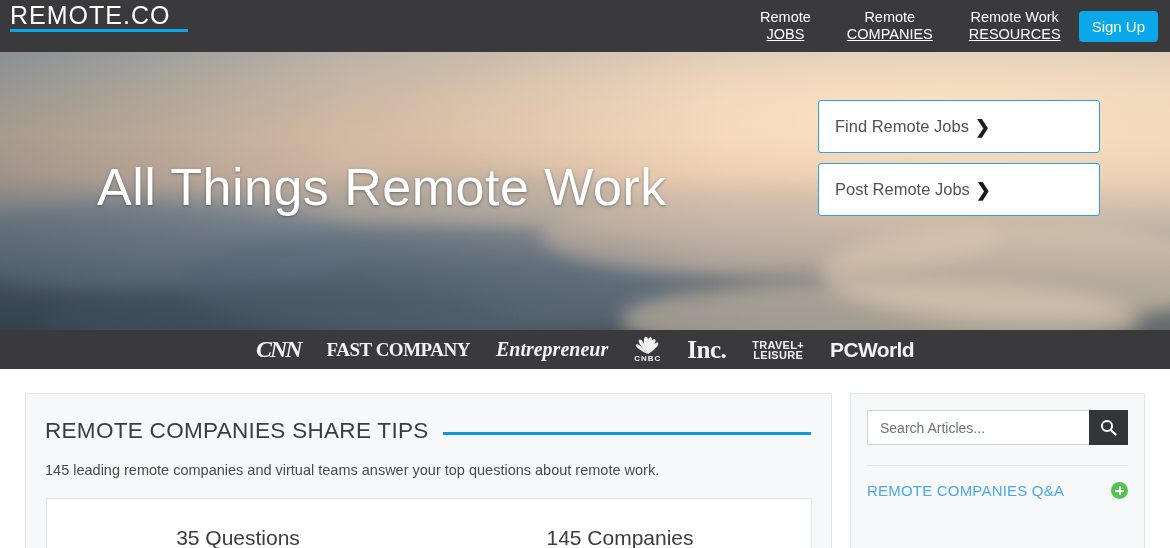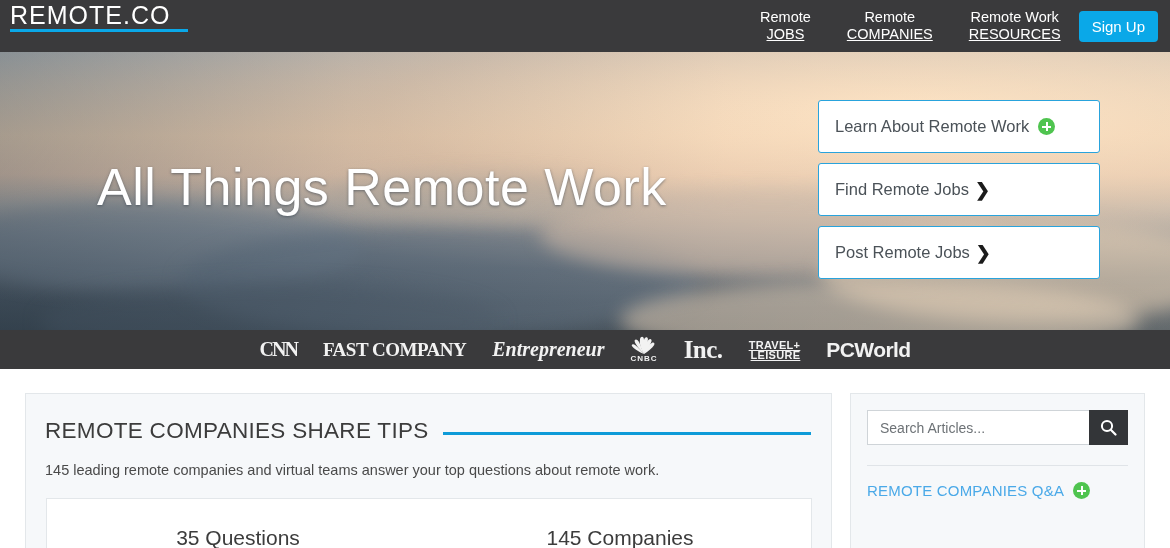--- a/index.html
+++ b/index.html
@@ -154,39 +154,39 @@
     display: flex; align-items: center; justify-content: center;
     gap: 26px;
   }
   .press-item {
     color: #f2f2f2;
     white-space: nowrap;
     display: flex; align-items: center;
   }
   .p-cnn {
     font-family: "Liberation Serif", serif;
-    font-size: 20px; font-weight: 700; 
+    font-size: 24px; font-weight: 700; font-style: italic;
     letter-spacing: -2px;
   }
   .p-fastco {
     font-family: "Liberation Serif", serif;
     font-size: 19px; font-weight: 700; letter-spacing: -0.5px;
   }
   .p-entre {
     font-family: "Liberation Serif", serif;
     font-size: 20px; font-weight: 700; font-style: italic;
   }
   .p-cnbc { flex-direction: column; align-items: center; line-height: 1; }
   .peacock { display: block; }
   .p-cnbc .word { font-size: 8px; font-weight: 700; letter-spacing: 1px; margin-top: 1px; }
   .p-inc {
     font-family: "Liberation Serif", serif;
     font-size: 25px; font-weight: 700; letter-spacing: -0.5px;
   }
-  .p-tl { flex-direction: column; align-items: flex-end; line-height: 10px; text-decoration: underline; }
+  .p-tl { flex-direction: column; align-items: center; line-height: 10px; }
   .p-tl span { font-size: 11px; font-weight: 700; letter-spacing: .3px; }
   .p-pcw { font-size: 21px; font-weight: 700; letter-spacing: -0.6px; }
 
   
   .content {
     position: absolute; top: 369px; left: 0;
     width: 1170px; height: 179px;
     background: #ffffff;
   }
   .main-panel {
@@ -266,21 +266,21 @@
     background: #333538;
     border: none;
     cursor: pointer;
     display: flex; align-items: center; justify-content: center;
   }
   .side-divider {
     height: 1px; background: #e0e4e8;
     margin: 20px 16px 0 16px;
   }
   .side-link-row {
-    display: flex; align-items: center; justify-content: flex-start;
+    display: flex; align-items: center; justify-content: space-between;
     margin: 0 16px;
     padding-top: 16px;
     cursor: pointer;
   }
   .side-link {
     color: #4aa9e8;
     font-size: 15px;
     letter-spacing: 0.2px;
     white-space: nowrap;
   }
@@ -321,24 +321,20 @@
   <div class="cloud" style="left:540px; top:140px; width:460px; height:85px; background:rgba(205,185,168,0.60);"></div>
   <div class="cloud" style="left:820px; top:170px; width:420px; height:100px; background:rgba(219,196,172,0.60);"></div>
   <div class="cloud" style="left:620px; top:228px; width:520px; height:80px; background:rgba(226,205,182,0.55);"></div>
   <div class="cloud" style="left:40px; top:230px; width:460px; height:80px; background:rgba(78,92,106,0.50);"></div>
   <div class="cloud" style="left:330px; top:120px; width:300px; height:48px; background:rgba(180,170,160,0.45);"></div>
   <div class="hero-vignette"></div>
 
   <div class="hero-title">All Things Remote Work</div>
 
   <div class="cta-stack">
-    <div class="cta-box">
-      <span class="cta-label">Learn About Remote Work</span>
-      <span class="plus-icon"></span>
-    </div>
     <div class="cta-box">
       <span class="cta-label">Find Remote Jobs</span>
       <span class="chev">❯</span>
     </div>
     <div class="cta-box">
       <span class="cta-label">Post Remote Jobs</span>
       <span class="chev">❯</span>
     </div>
   </div>
 </div>

